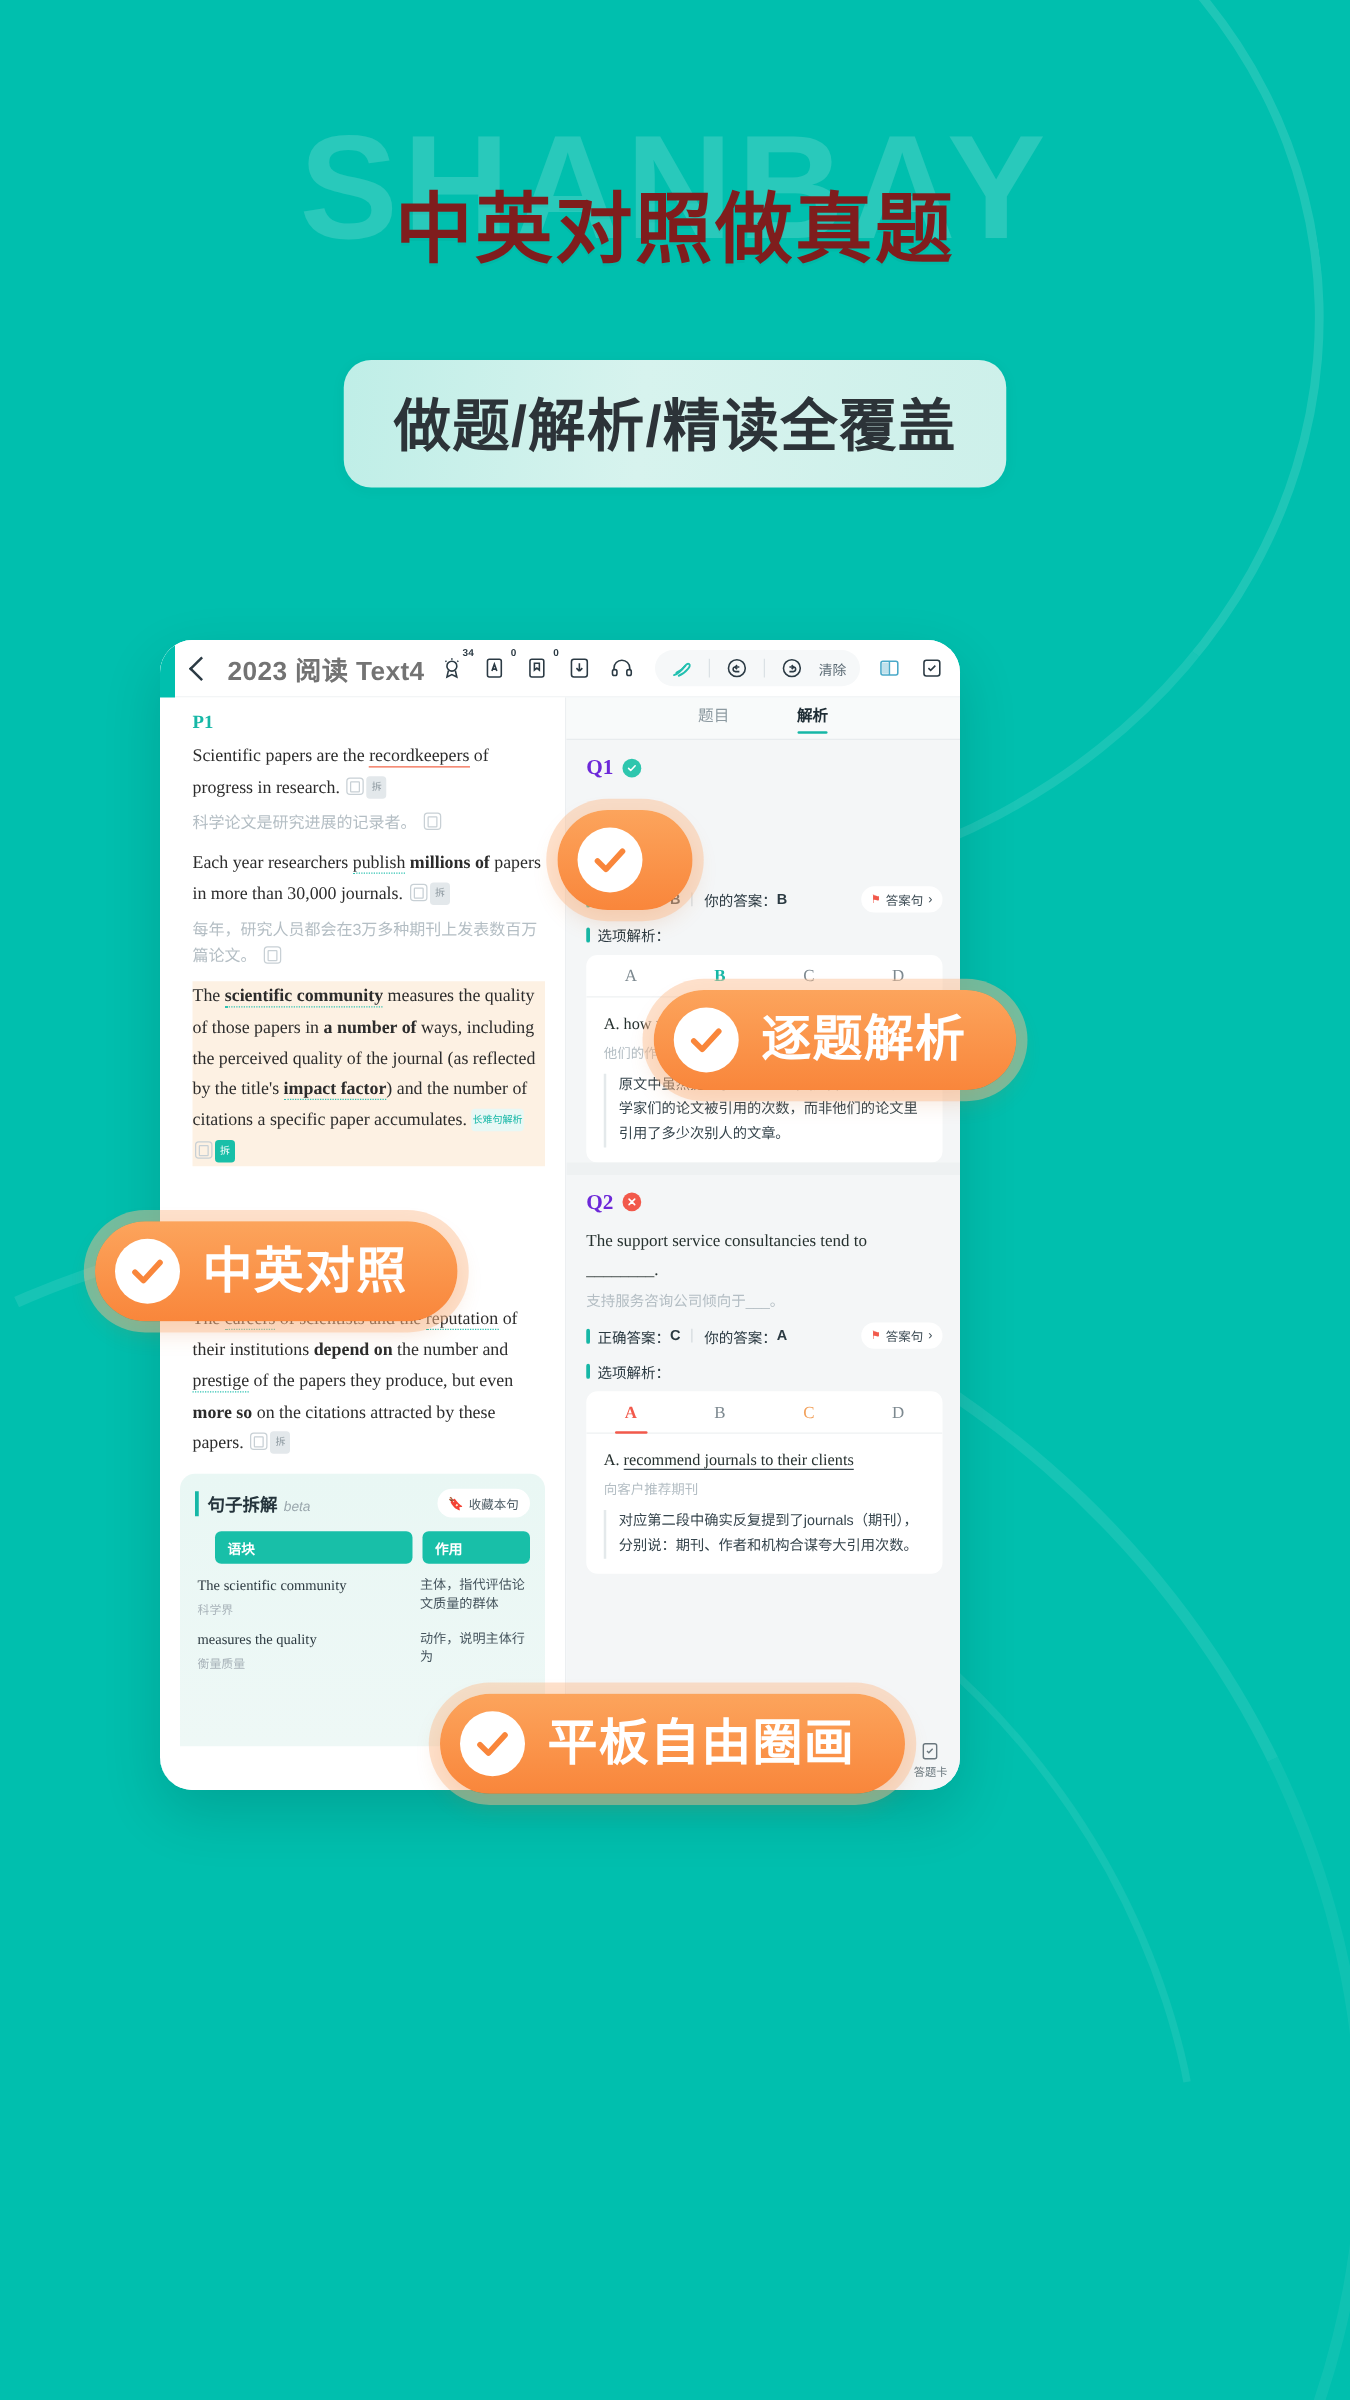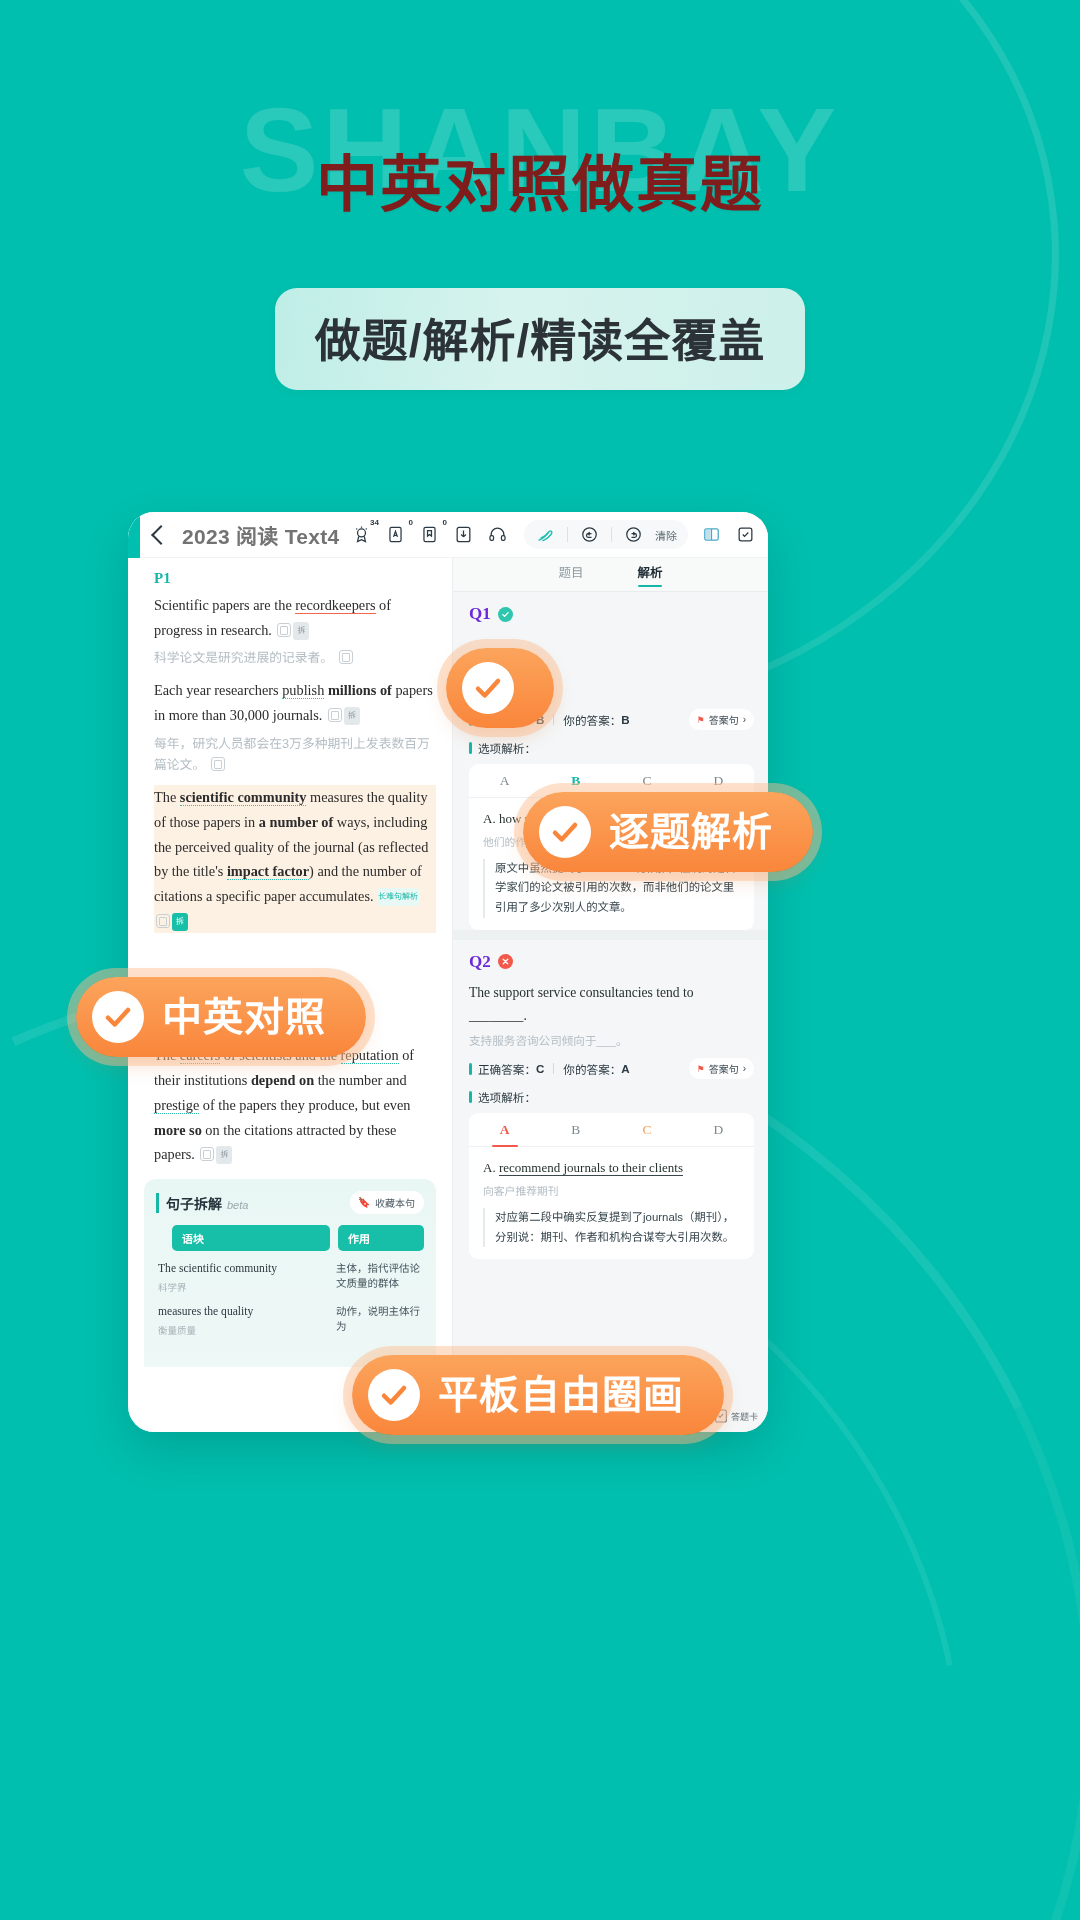--- a/index.html
+++ b/index.html
@@ -278,21 +278,21 @@
     vertical-align: 2px;
   }
 
   
   .sent-card {
     margin-top: 12px;
     margin-left: -10px;
     background: linear-gradient(180deg,#e9f7f4 0%, #eef8f6 100%);
     border-radius: 12px 12px 0 0;
     padding: 12px 12px 0;
-    height: 188px;
+    height: 218px;
     overflow: hidden;
   }
   .sent-head { display: flex; align-items: center; }
   .sent-title {
     font-size: 14px; font-weight: 700; color: #25343c;
     border-left: 3px solid #16b7a6; padding-left: 7px;
   }
   .beta { font-size: 11px; font-style: italic; color: #9aa7ad; margin-left: 5px; font-weight: 400;}
   .fav-btn {
     margin-left: auto;
@@ -405,21 +405,21 @@
     padding-left: 10px;
     font-size: 11.4px; line-height: 1.72; color: #36454d;
   }
 
   .q-gap { height: 10px; background: #eef1f2; }
 
   
   .answer-card-btn {
     position: absolute;
     right: 10px; bottom: 8px;
-    display: flex; flex-direction: row; align-items: center;
+    display: flex; flex-direction: column; align-items: center;
     font-size: 9px; color: #6a777e;
     gap: 2px;
   }
   .answer-card-btn svg{ width:16px;height:16px;}
 
   
   .callout {
     position: absolute;
     display: flex;
     align-items: center;

